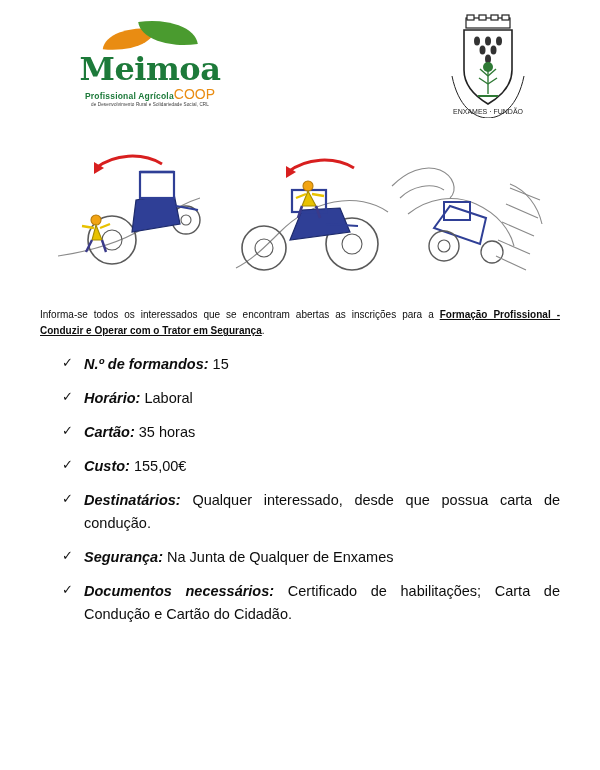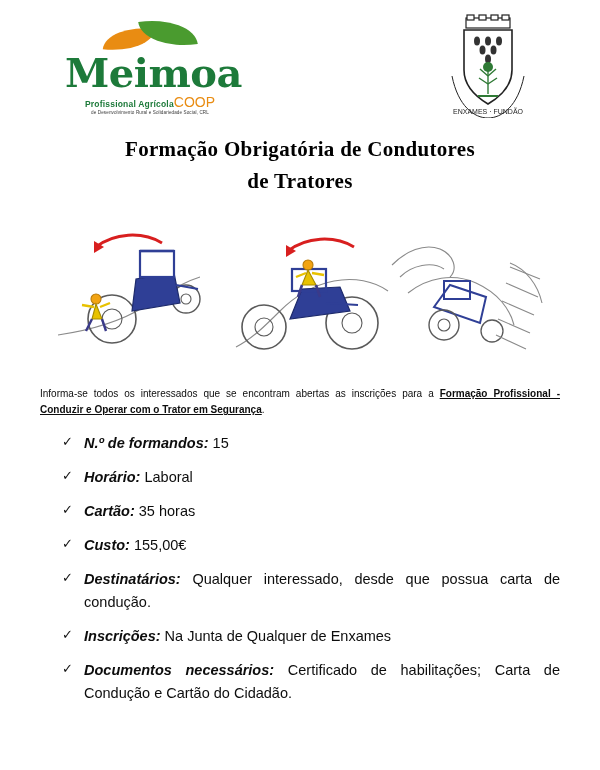--- a/index.html
+++ b/index.html
@@ -55,21 +55,21 @@
     left: 0px;
     top: 8px;
     width: 50px;
     height: 26px;
     background: #e98c12;
     border-radius: 100% 0 100% 0;
     transform: rotate(6deg);
   }
   .coop-name {
     font-family: "DejaVu Serif", serif;
-    font-size: 40px;
+    font-size: 32px;
     font-weight: bold;
     color: #1d7a3a;
     letter-spacing: -0.5px;
     line-height: 1;
   }
   .coop-sub1 {
     font-size: 8.5px;
     font-weight: bold;
     color: #1d7a3a;
     letter-spacing: 0.2px;
@@ -204,24 +204,20 @@
           <circle cx="48" cy="53" r="5" fill="#2f7a35" stroke="none"></circle>
         </g>
         <path d="M38 82 H58" stroke="#2f7a35" stroke-width="2" fill="none"></path>
 
         <path d="M12 62 C18 92 34 104 48 104 C62 104 78 92 84 62" fill="none" stroke="#222" stroke-width="1"></path>
         <text x="48" y="100" text-anchor="middle" font-family="Liberation Sans, sans-serif" font-size="7" fill="#222">ENXAMES · FUNDÃO</text>
       </svg>
     </div>
   </div>
 
-  <div class="title-block">
-    <div class="title-line">Formação Obrigatória de Condutores</div>
-    <div class="title-line">de Tratores</div>
-  </div>
 
   <div class="illustration">
     <svg width="520" height="165" viewBox="0 0 520 165">
       <g stroke="#6b6b6b" stroke-width="1.1" fill="none">
 
         <path d="M18 128 C45 124 78 116 104 100 C124 88 140 76 160 70" stroke="#8a8a8a"></path>
         <circle cx="72" cy="112" r="24" stroke="#5a5a5a" stroke-width="1.6"></circle>
         <circle cx="72" cy="112" r="10" stroke="#5a5a5a"></circle>
         <circle cx="146" cy="92" r="14" stroke="#5a5a5a" stroke-width="1.4"></circle>
         <circle cx="146" cy="92" r="5" stroke="#5a5a5a"></circle>
@@ -306,21 +302,21 @@
       <span class="lbl">Custo:</span>
       <span>155,00€</span>
     </li>
     <li>
       <span class="tick">✓</span>
       <span class="lbl">Destinatários:</span>
       <span>Qualquer interessado, desde que possua carta de condução.</span>
     </li>
     <li>
       <span class="tick">✓</span>
-      <span class="lbl">Inscrições:</span>
+      <span class="lbl">Segurança:</span>
       <span>Na Junta de Qualquer de Enxames</span>
     </li>
     <li>
       <span class="tick">✓</span>
       <span class="lbl">Documentos necessários:</span>
       <span>Certificado de habilitações; Carta de Condução e Cartão do Cidadão.</span>
     </li>
   </ul>
 
 </div>

